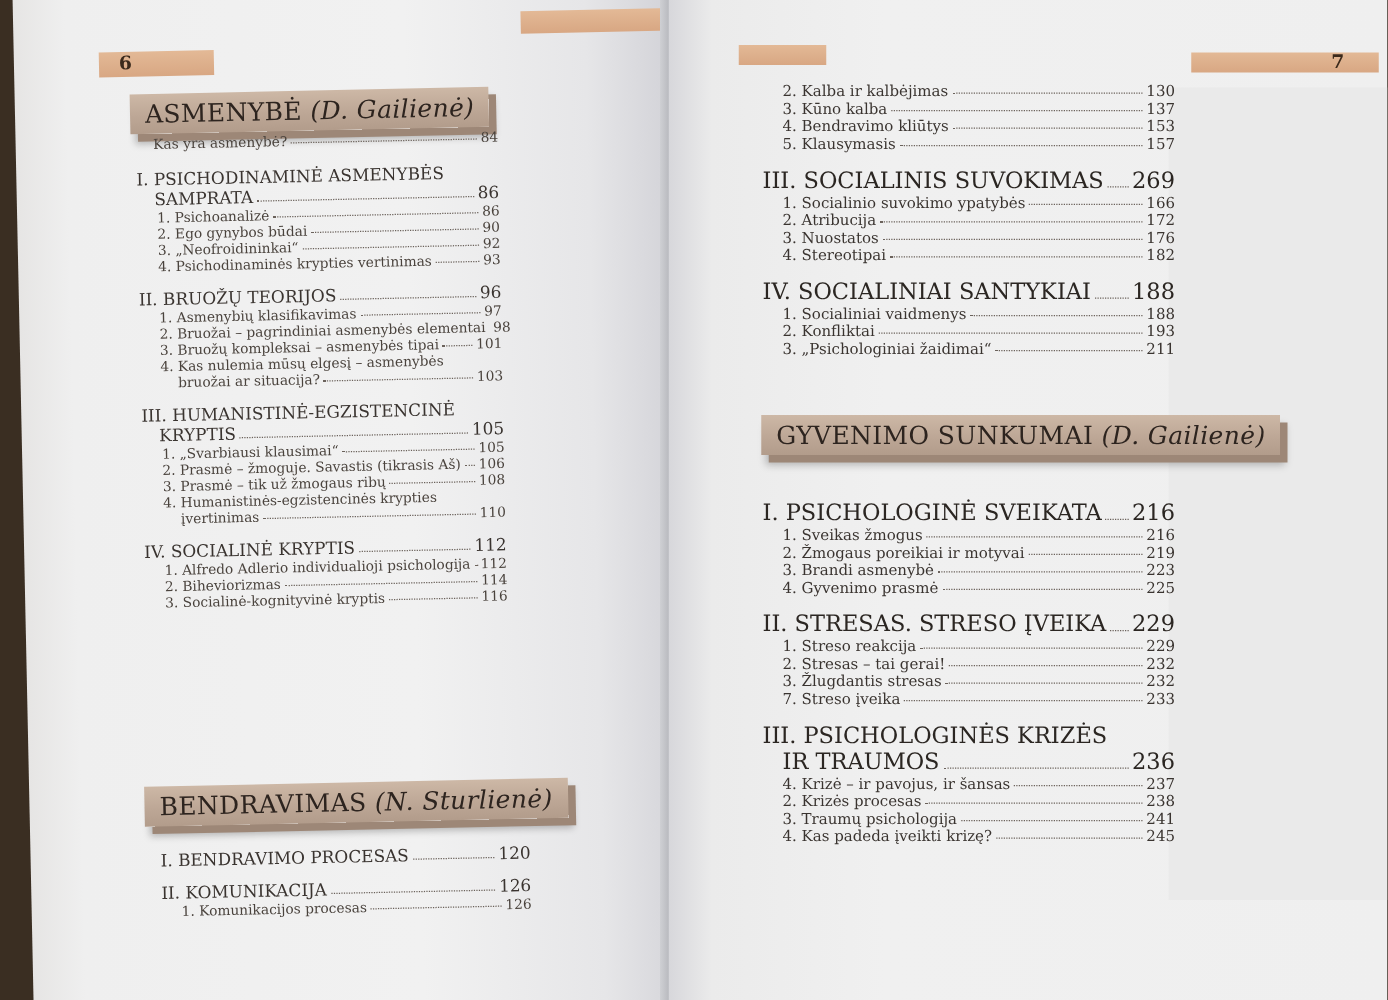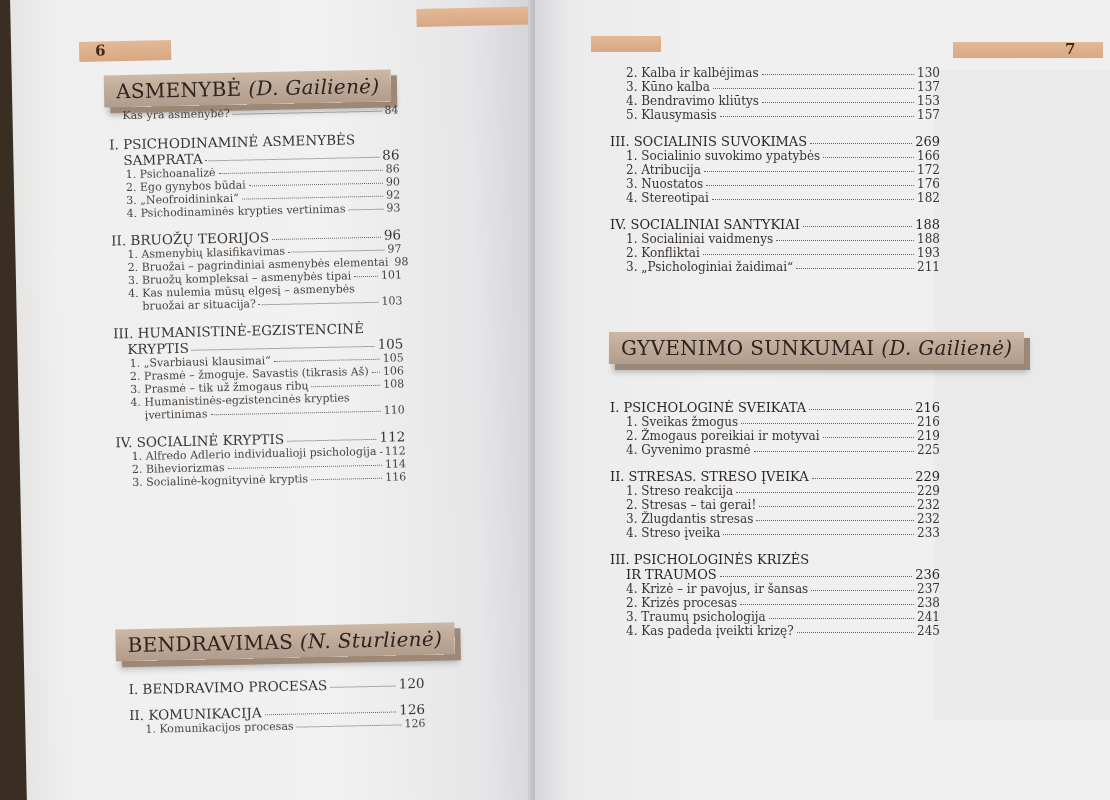--- a/index.html
+++ b/index.html
@@ -53,21 +53,21 @@
   }
   .row .lbl { flex: 0 0 auto; }
   .row .dots {
     flex: 1 1 auto; overflow: hidden; margin: 0 3px;
     border-bottom: 1.5px dotted #6b625b; height: 0; align-self: flex-end; margin-bottom: 5px;
   }
   .row .pg { flex: 0 0 auto; }
   .left .sec { font-size: 13.5px; color: #3a3430; }
   .left .sub { font-size: 11px; color: #4a433d; padding-left: 16px; }
   .left .cont { font-size: 11px; color: #4a433d; padding-left: 30px; }
-  .right .sec { font-size: 13px; color: #2b2622; }
+  .right .sec { font-size: 18px; color: #2b2622; }
   .right .sub { font-size: 12px; color: #3a3430; padding-left: 16px; justify-content: flex-end; }
   .gap { height: 12px; }
   .plain { white-space: nowrap; }
 </style>
 </head>
 <body>
 
 <div class="spread">
 
   <div class="page page-left left">
@@ -311,20 +311,25 @@
           <span class="lbl">1. Sveikas žmogus</span>
           <span class="dots"></span>
           <span class="pg">216</span>
         </div>
       <div class="row sub">
           <span class="lbl">2. Žmogaus poreikiai ir motyvai</span>
           <span class="dots"></span>
           <span class="pg">219</span>
         </div>
       <div class="row sub">
+          <span class="lbl">3. Brandi asmenybė</span>
+          <span class="dots"></span>
+          <span class="pg">223</span>
+        </div>
+      <div class="row sub">
           <span class="lbl">4. Gyvenimo prasmė</span>
           <span class="dots"></span>
           <span class="pg">225</span>
         </div>
       <div class="gap"></div>
       <div class="row sec">
           <span class="lbl">II. STRESAS. STRESO ĮVEIKA</span>
           <span class="dots"></span>
           <span class="pg">229</span>
         </div>
@@ -337,21 +342,21 @@
           <span class="lbl">2. Stresas – tai gerai!</span>
           <span class="dots"></span>
           <span class="pg">232</span>
         </div>
       <div class="row sub">
           <span class="lbl">3. Žlugdantis stresas</span>
           <span class="dots"></span>
           <span class="pg">232</span>
         </div>
       <div class="row sub">
-          <span class="lbl">4. Streso įveika</span>
+          <span class="lbl">7. Streso įveika</span>
           <span class="dots"></span>
           <span class="pg">233</span>
         </div>
       <div class="gap"></div>
       <div class="plain sec">III. PSICHOLOGINĖS KRIZĖS</div>
       <div class="row sec" style="padding-left:16px;">
           <span class="lbl">IR TRAUMOS</span>
           <span class="dots"></span>
           <span class="pg">236</span>
         </div>

